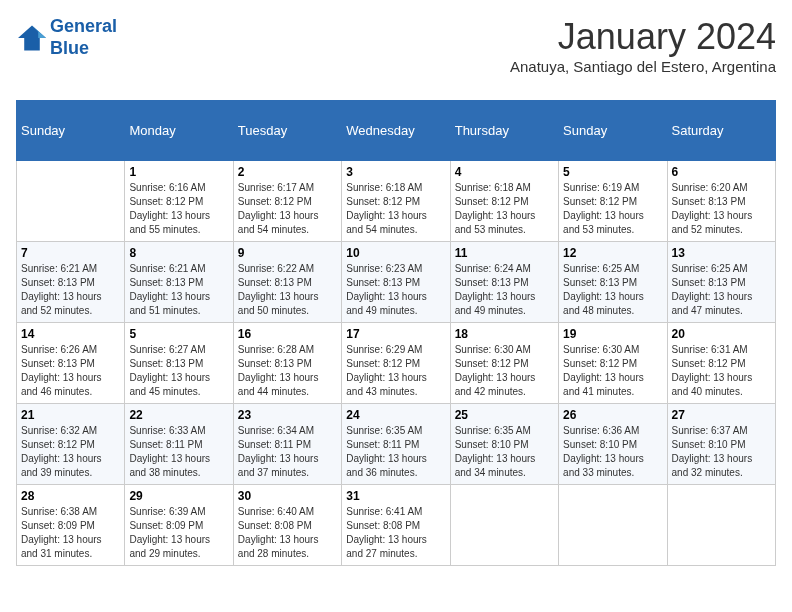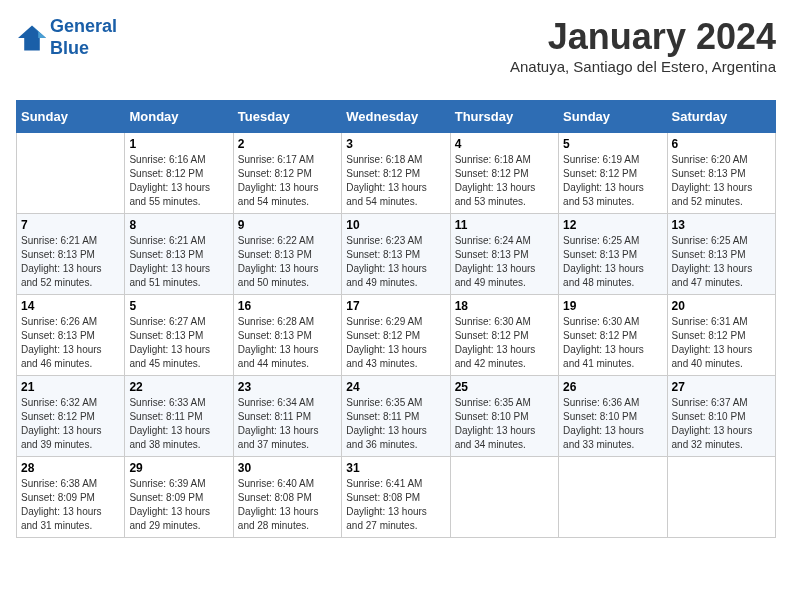--- a/index.html
+++ b/index.html
@@ -33,38 +33,38 @@
       width: 32px;
       height: 28px;
       margin-right: 2px;
     }
     .title-block {
       text-align: right;
     }
     .month-title {
       font-size: 36px;
       color: #333;
-      font-weight: bold;
+      font-weight: normal;
     }
     .subtitle {
       font-size: 15px;
       color: #333;
     }
     table {
       width: 100%;
       border-collapse: collapse;
       font-size: 11px;
     }
     thead tr th {
       background-color: #2e6db4;
       color: #fff;
-      padding: 8px 4px;
+      padding: 22px 4px;
       text-align: left;
       font-size: 13px;
-      font-weight: bold;
+      font-weight: normal;
       border: 1px solid #2e6db4;
     }
     tbody tr td {
       border: 1px solid #ccc;
       vertical-align: top;
       padding: 4px;
       min-height: 80px;
       height: 80px;
       width: calc(100% / 7);
     }

